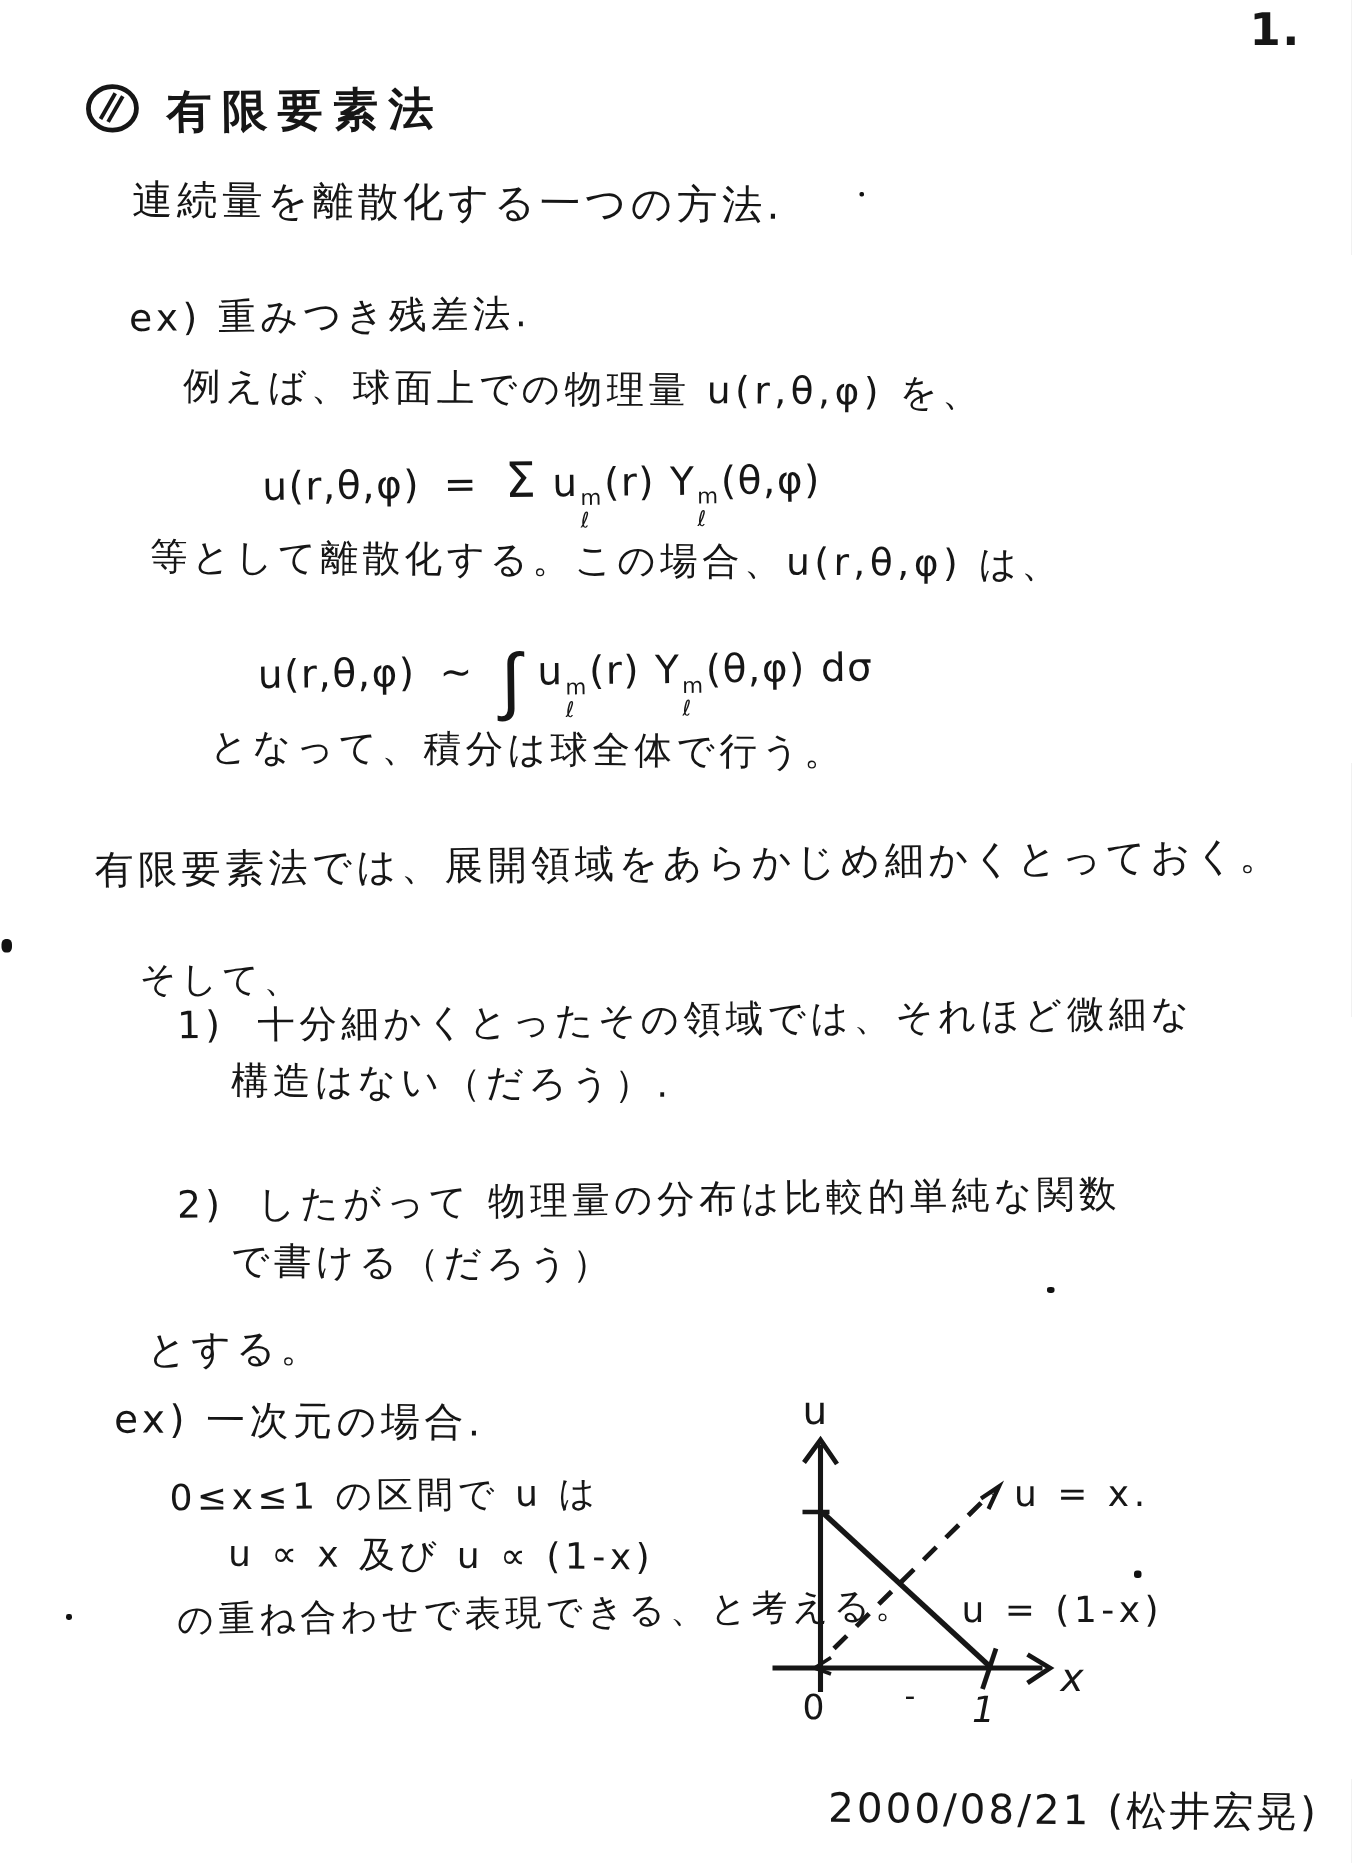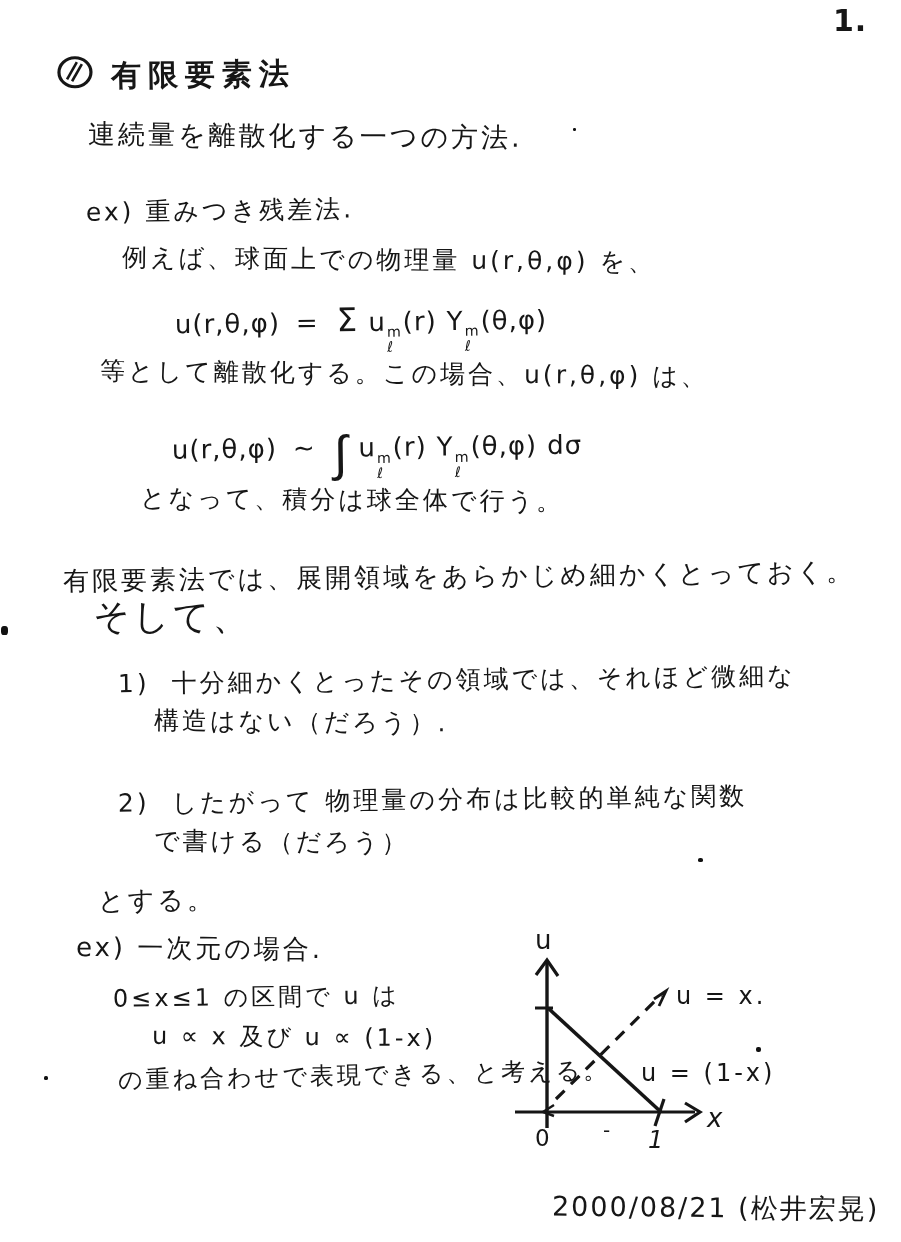--- a/index.html
+++ b/index.html
@@ -97,21 +97,21 @@
         <span>ℓ</span>
       </span><span>(r)</span><span class="eq-gap"></span><span>Y</span><span class="ss">
         <span>m</span>
         <span>ℓ</span>
       </span><span>(θ,φ)</span><span class="eq-gap"></span><span>dσ</span>
   </div>
 
   <div class="line body-line tilt-b" style="left:140px; top:486px;">となって、積分は球全体で行う。</div>
 
   <div class="line body-line tilt-a" style="left:63px; top:562px; font-size:26px;">有限要素法では、展開領域をあらかじめ細かくとっておく。</div>
-  <div class="line body-line tilt-b" style="left:93px; top:596px; font-size:36px;text-align:right;">そして、</div>
+  <div class="line body-line tilt-b" style="left:93px; top:640px; font-size:24px;text-align:right;">そして、</div>
 
   <div class="line body-line tilt-a" style="left:118px; top:666px;">
     <span>1)</span>&nbsp;
     <span>十分細かくとったその領域では、それほど微細な</span>
   </div>
   <div class="line body-line tilt-b" style="left:154px; top:708px;">構造はない（だろう）.</div>
 
   <div class="line body-line tilt-a" style="left:118px; top:786px;">
     <span>2)</span>&nbsp;
     <span>したがって 物理量の分布は比較的単純な関数</span>

